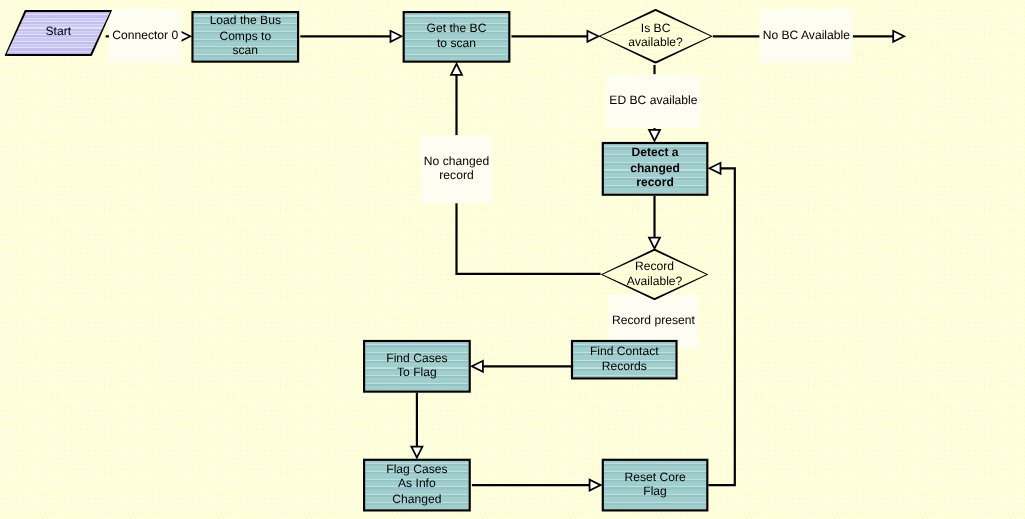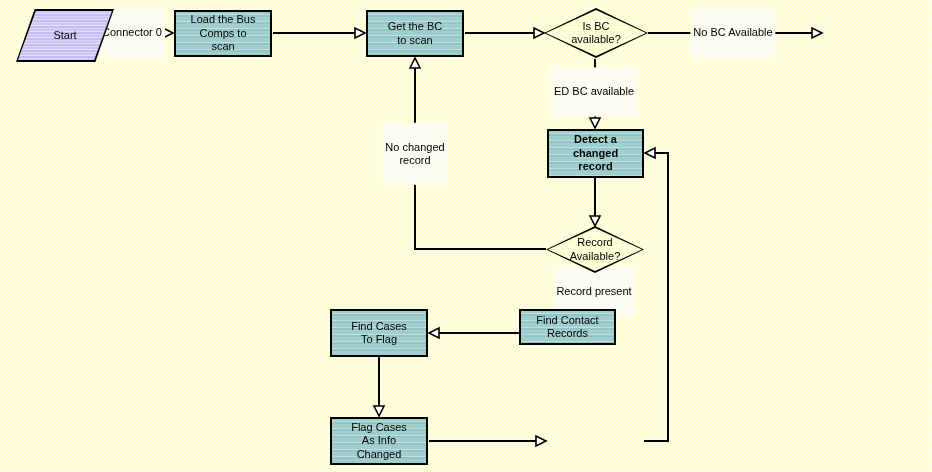--- a/index.html
+++ b/index.html
@@ -173,21 +173,21 @@
     </g>
   </svg>
 
   <div class="edge-label" style="left:132px; top:33px;">Connector 0</div>
   <div class="edge-label" style="left:733px; top:33px;">No BC Available</div>
   <div class="edge-label" style="left:594px; top:92px;">ED BC available</div>
   <div class="edge-label multiline" style="left:415px; top:154px;">No changed
 record</div>
   <div class="edge-label" style="left:594px; top:292px;">Record present</div>
 
-  <div class="node parallelogram" style="left:16px; top:9px; width:98px; height:53px;">
+  <div class="node parallelogram" style="left:4px; top:9px; width:98px; height:42px;">
     <div class="shape-outer"></div>
     <div class="shape-fill lavender-fill"></div>
     <span class="node-label">Start</span>
   </div>
 
   <div class="node step" style="left:174px; top:10px; width:98px; height:47px;">
     <span class="node-label">Load the Bus
 Comps to
 scan</span>
   </div>
@@ -227,14 +227,18 @@
     <span class="node-label">Find Cases
 To Flag</span>
   </div>
 
   <div class="node step" style="left:330px; top:417px; width:98px; height:48px;">
     <span class="node-label">Flag Cases
 As Info
 Changed</span>
   </div>
 
+  <div class="node step" style="left:547px; top:417px; width:97px; height:48px;">
+    <span class="node-label">Reset Core
+Flag</span>
+  </div>
 
 </div>
 
 </body></html>

